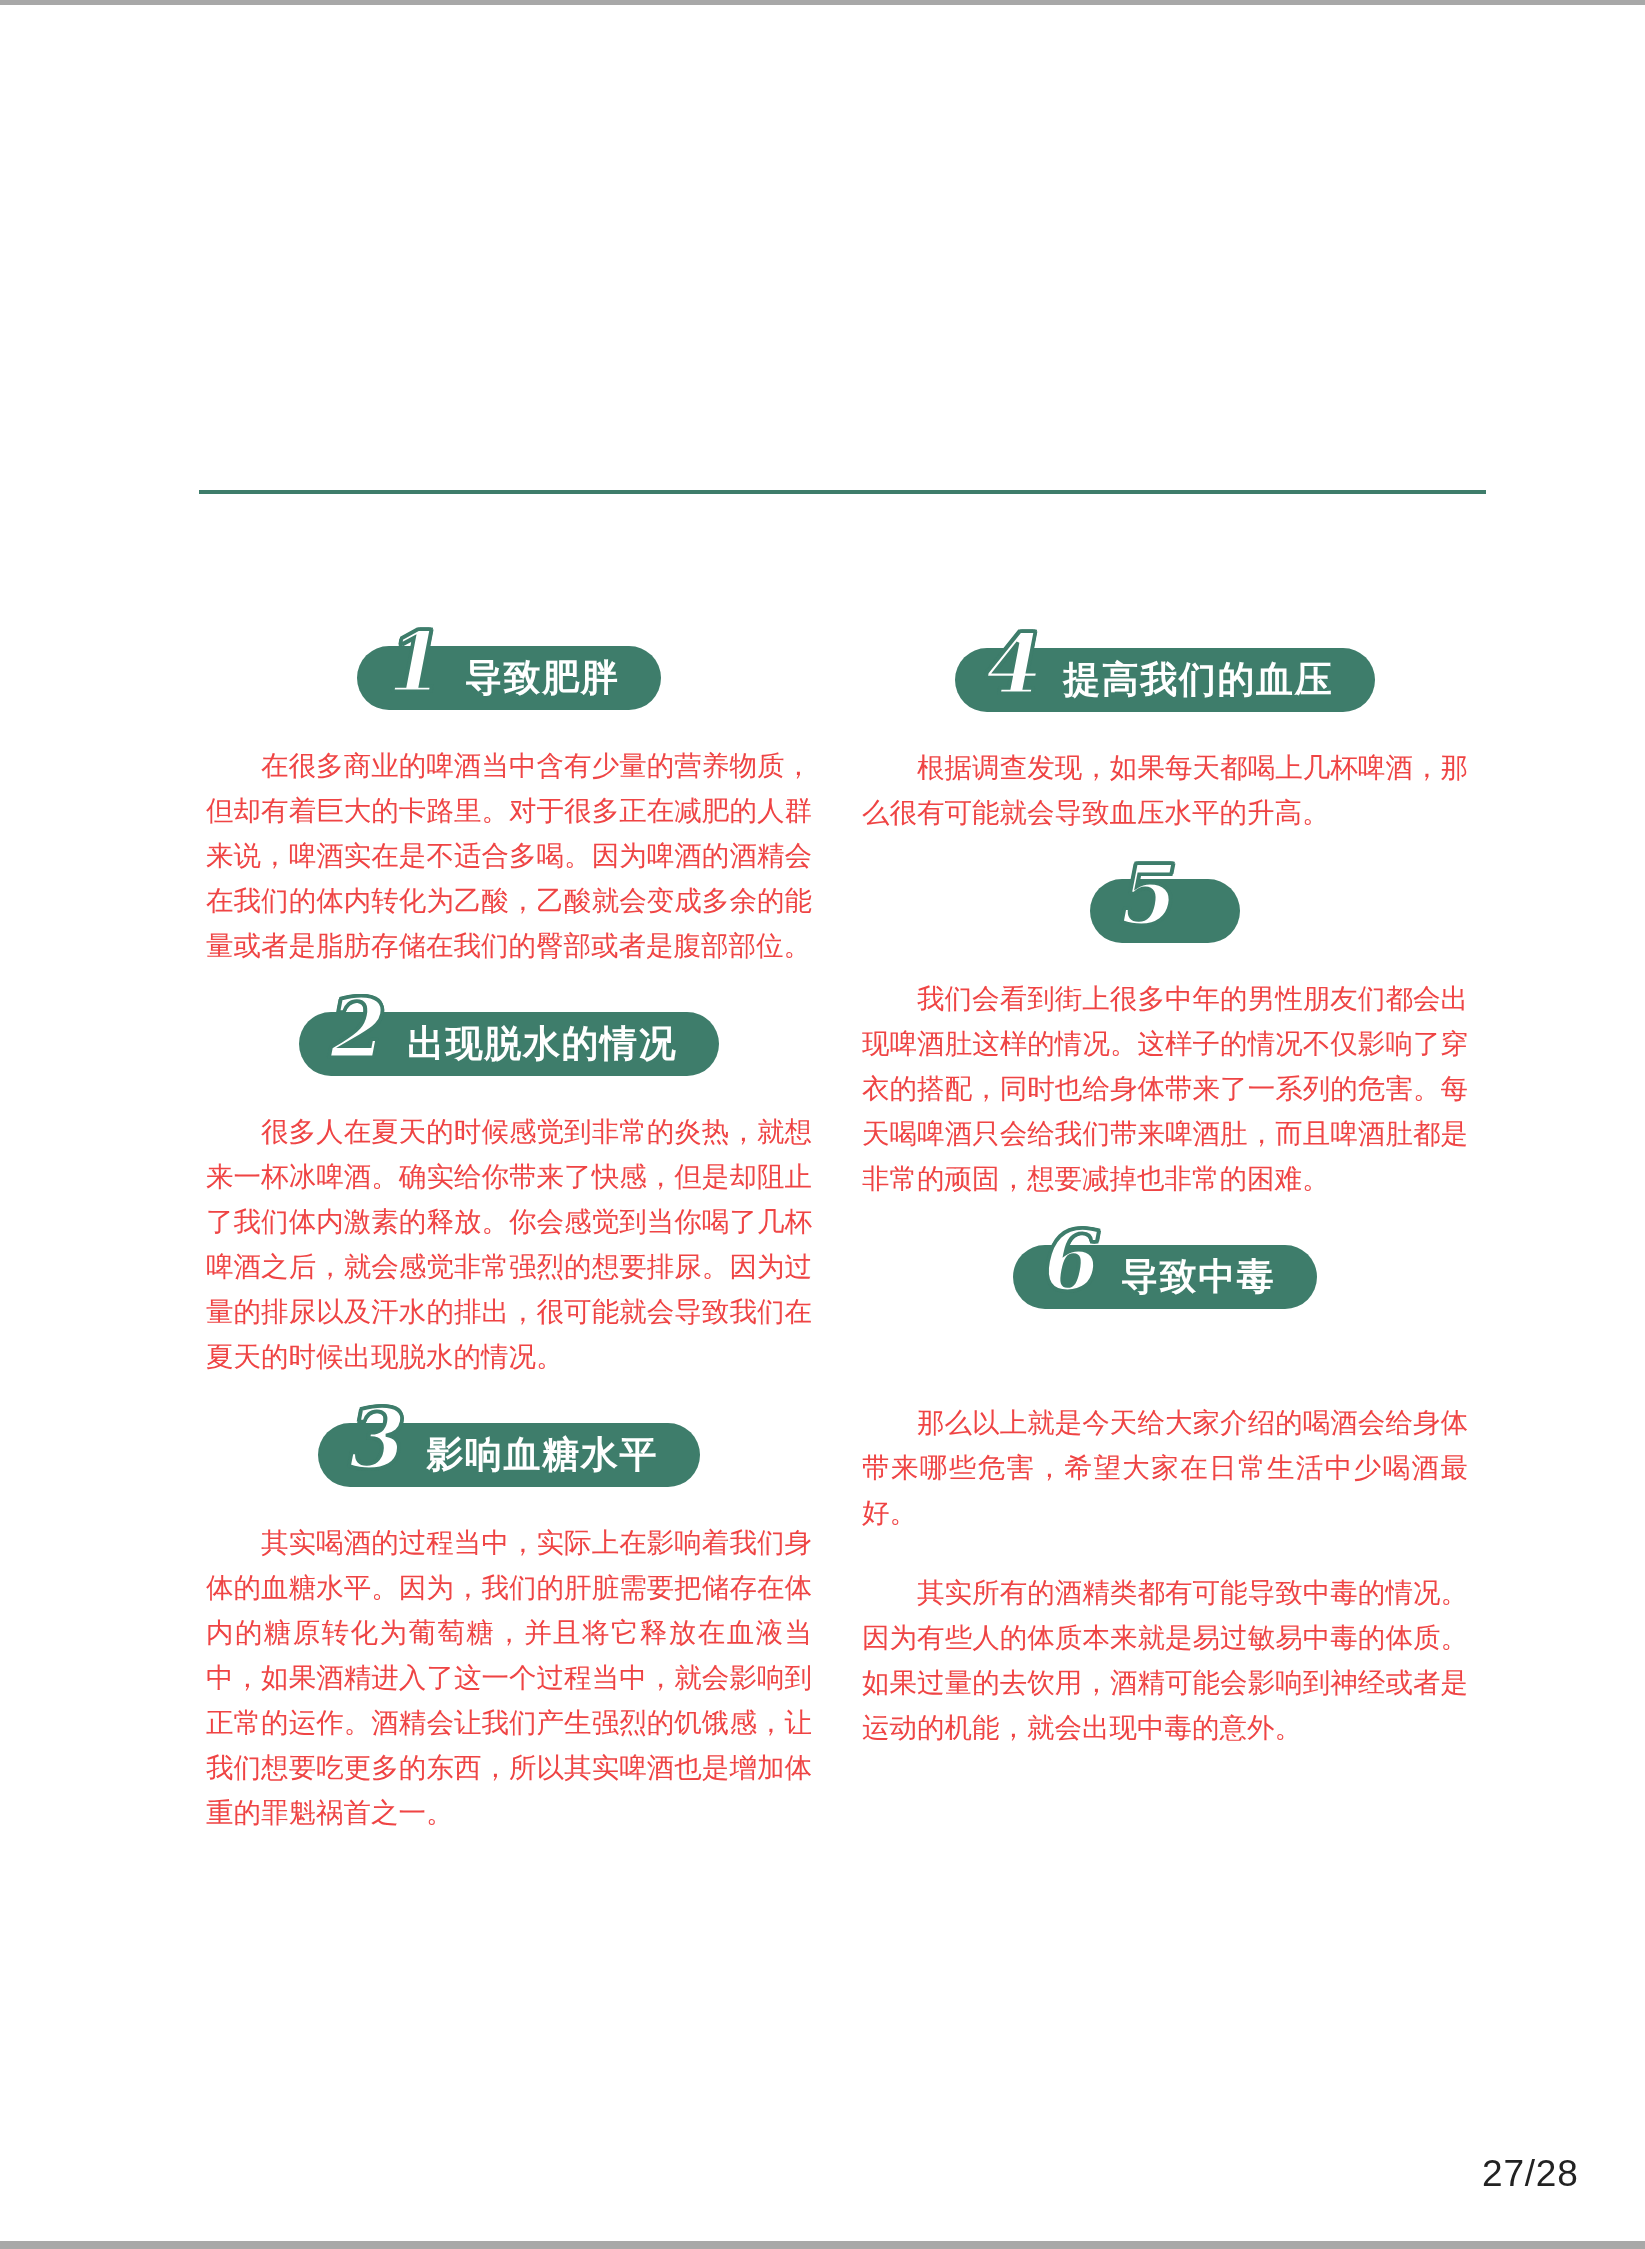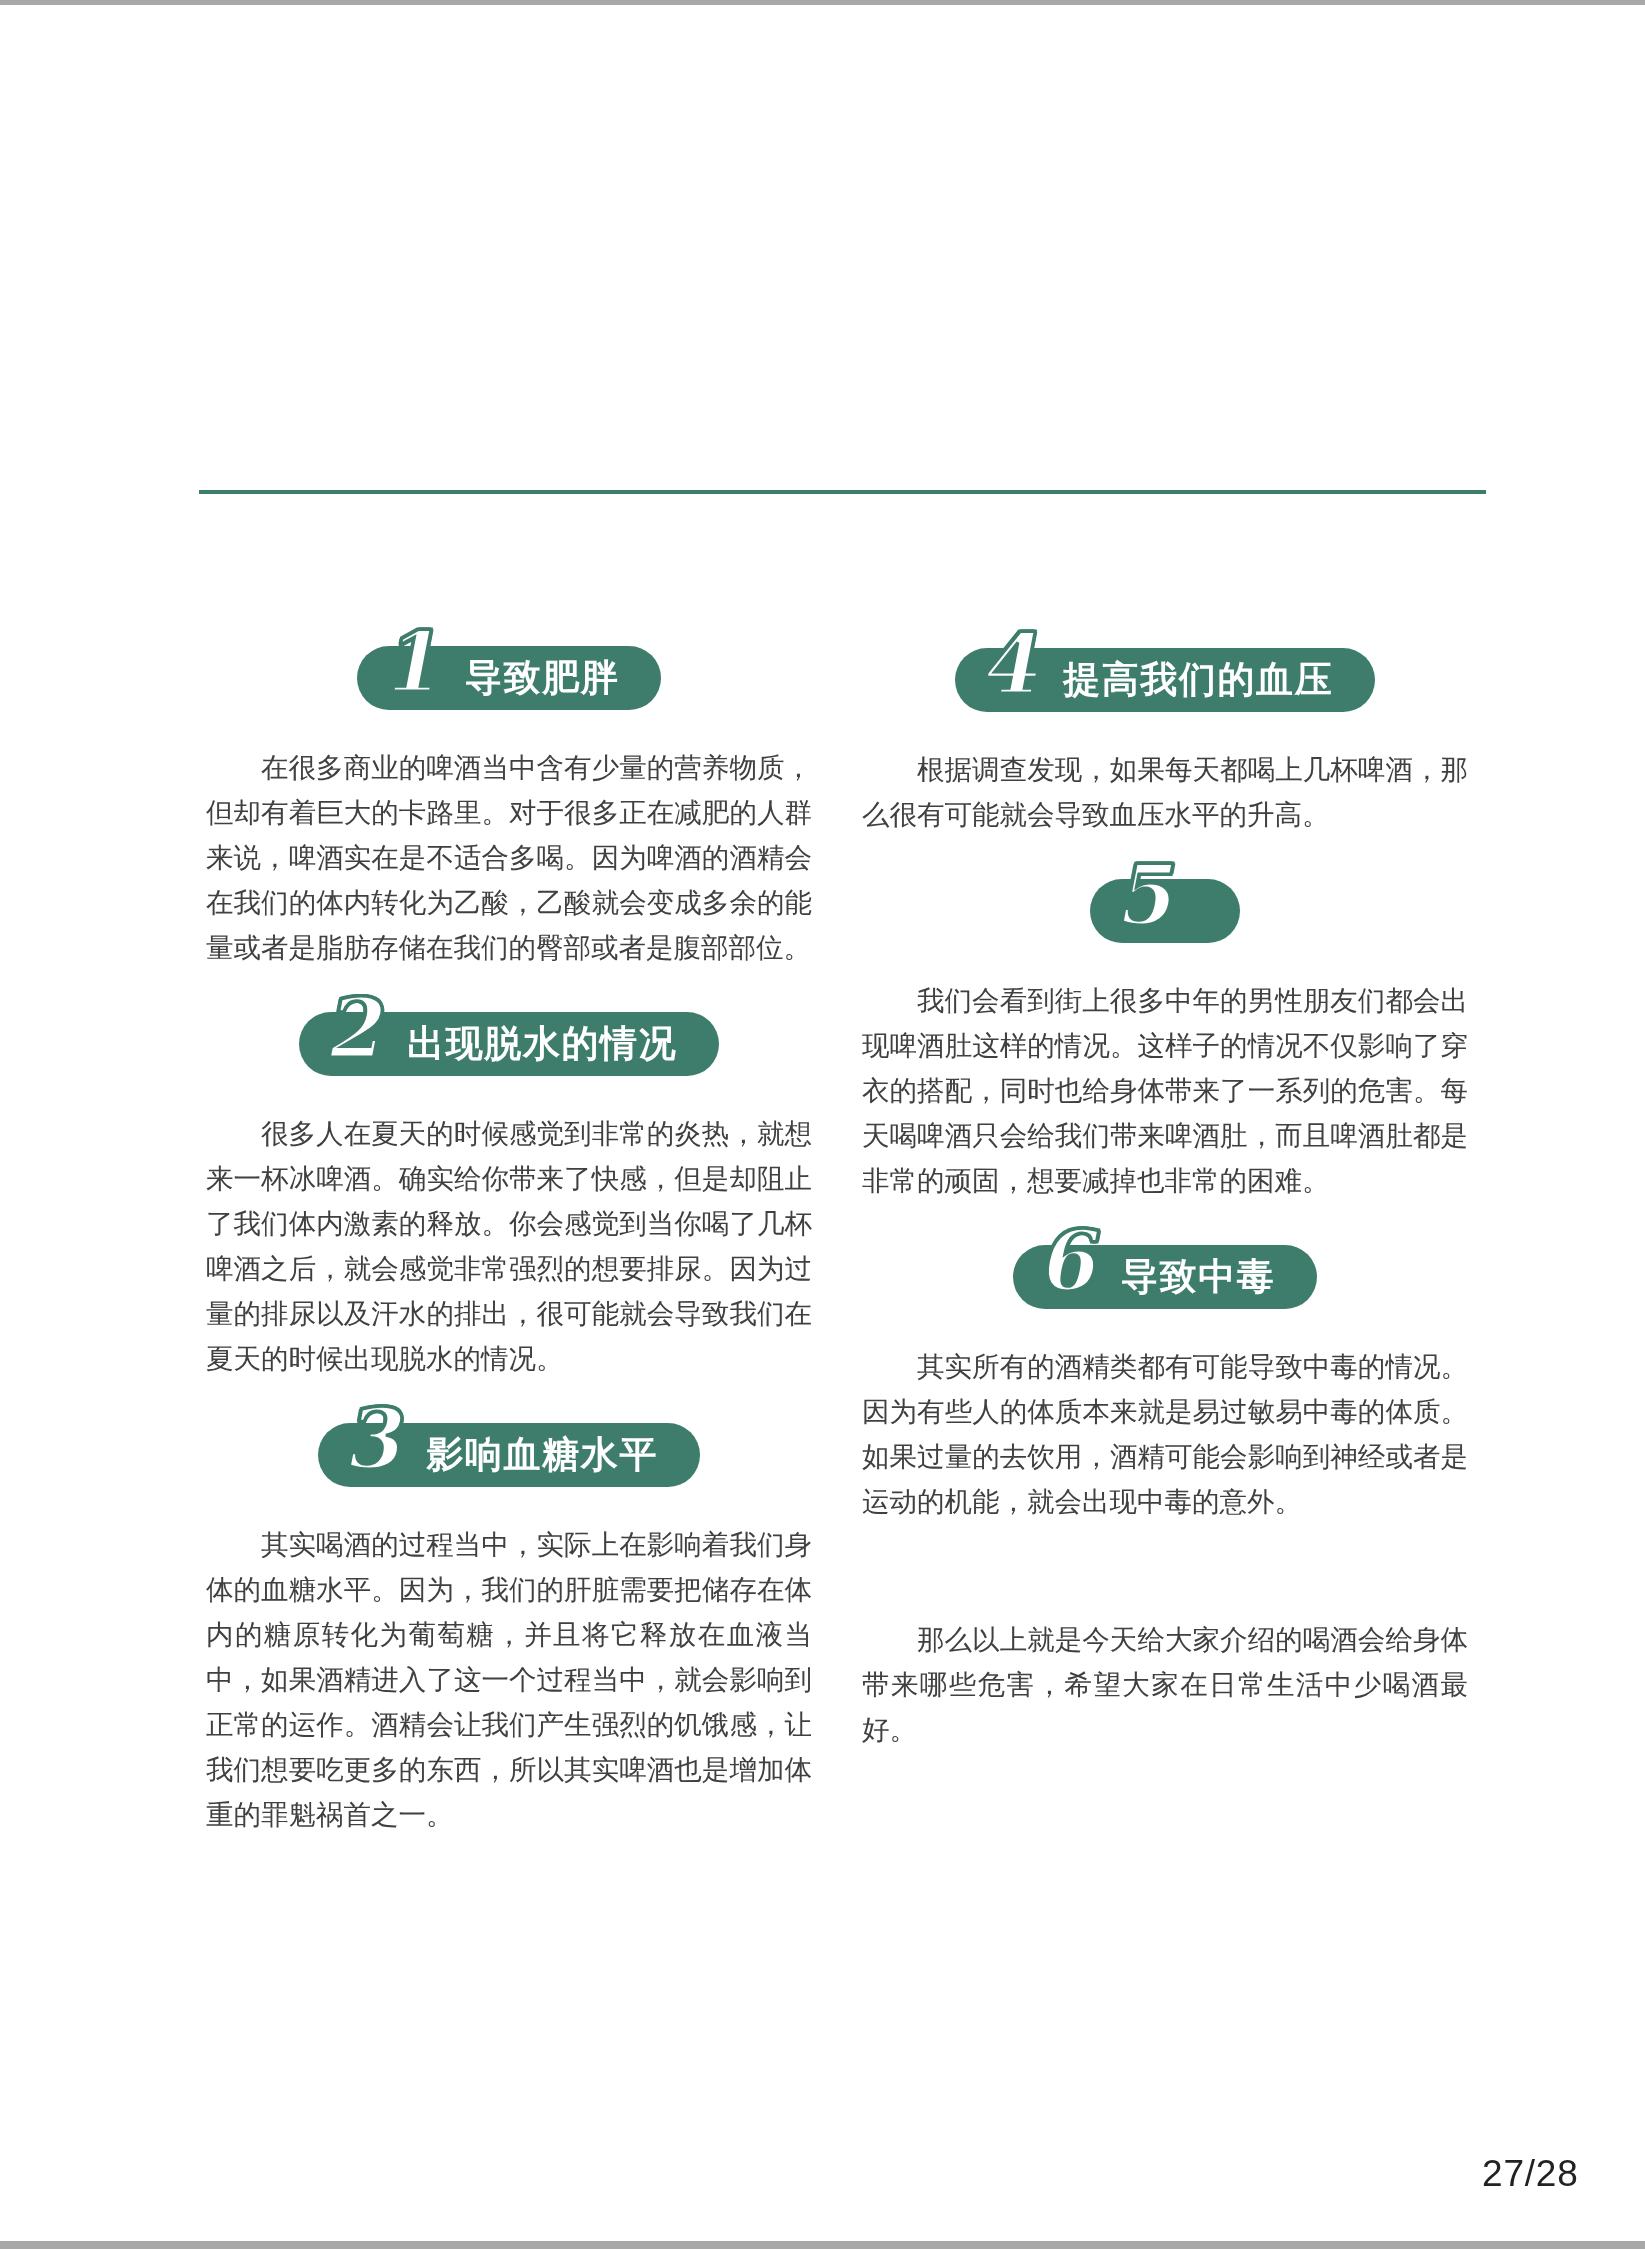--- a/index.html
+++ b/index.html
@@ -55,23 +55,23 @@
   .pill-label{
     font-family:"Liberation Sans", sans-serif;
     font-weight:bold;
     font-size:37px;
     letter-spacing:1.6px;
     color:#ffffff;
     white-space:nowrap;
   }
   .body-p{
     margin:35px 0 0 0;
-    font-family:Liberation Serif, serif;
+    font-family:Liberation Mono, monospace;
     font-size:27.5px;line-height:45px;
-    color:#404040;
+    color:#ef4444;
     text-align:justify;
     text-indent:2em;
   }
   .closing-p{
     margin-top:93px;
   }
   .page-number{
     position:absolute;left:1482px;top:2153px;
     font-family:"Liberation Sans", sans-serif;
     font-size:37px;color:#222;
@@ -132,23 +132,23 @@
       </div>
     </div>
     <p class="body-p">我们会看到街上很多中年的男性朋友们都会出现啤酒肚这样的情况。这样子的情况不仅影响了穿衣的搭配，同时也给身体带来了一系列的危害。每天喝啤酒只会给我们带来啤酒肚，而且啤酒肚都是非常的顽固，想要减掉也非常的困难。</p>
 
     <div class="pill-row">
       <div class="pill">
         <span class="pill-num">6</span>
         <span class="pill-label">导致中毒</span>
       </div>
     </div>
+    <p class="body-p closing-p">那么以上就是今天给大家介绍的喝酒会给身体带来哪些危害，希望大家在日常生活中少喝酒最好。</p>
+
     <p class="body-p">其实所有的酒精类都有可能导致中毒的情况。因为有些人的体质本来就是易过敏易中毒的体质。如果过量的去饮用，酒精可能会影响到神经或者是运动的机能，就会出现中毒的意外。</p>
-
-    <p class="body-p closing-p">那么以上就是今天给大家介绍的喝酒会给身体带来哪些危害，希望大家在日常生活中少喝酒最好。</p>
 
   </div>
 
   <div class="page-number">27/28</div>
 
   <div class="edge-bottom"></div>
 
 </div>
 
 

